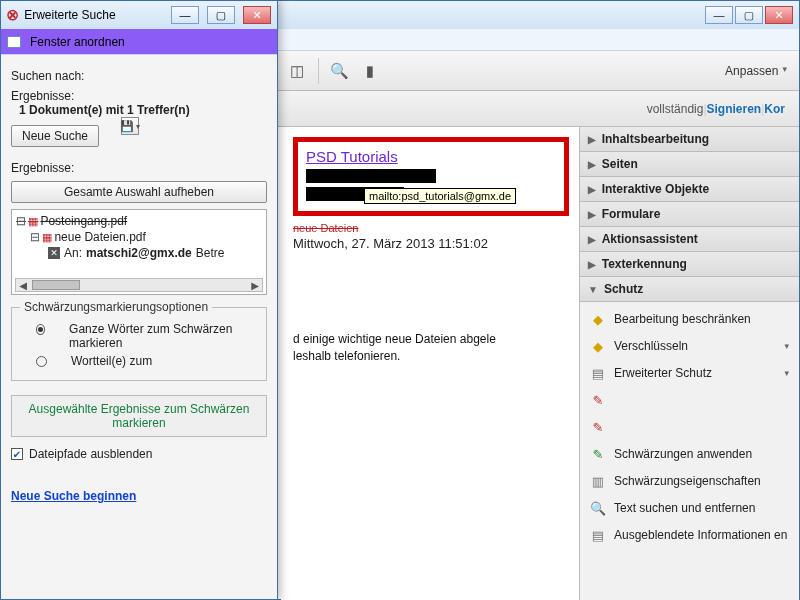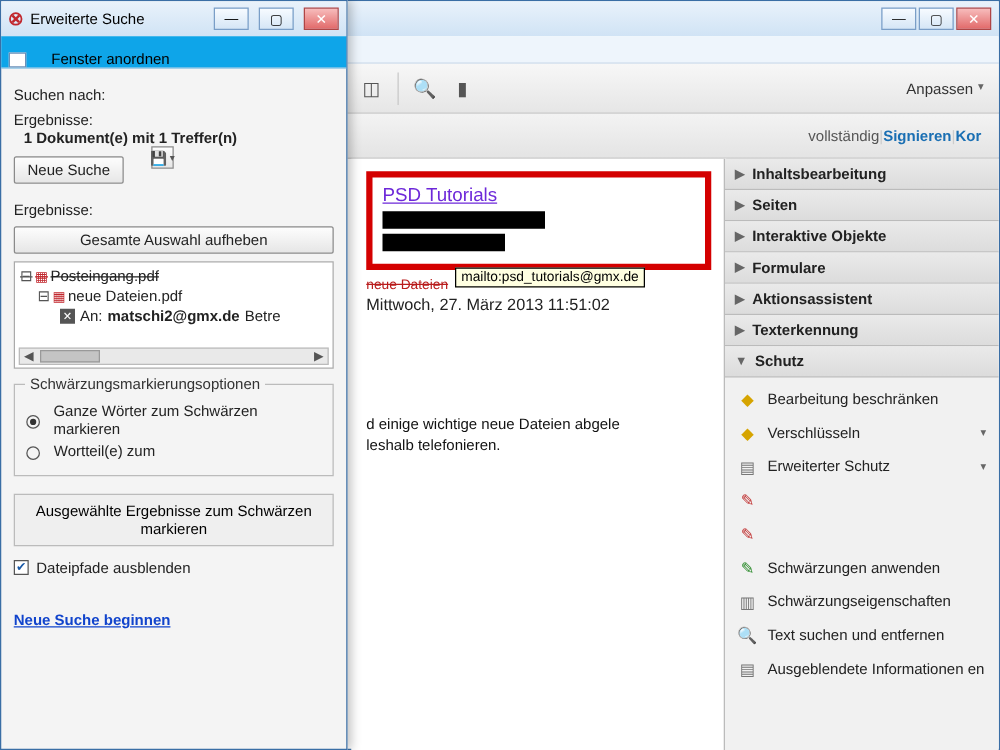--- a/index.html
+++ b/index.html
@@ -22,40 +22,40 @@
 .zoom-box { border:1px solid #999; background:#fff; padding:1px 6px; display:flex; align-items:center; gap:4px; }
 .toolbar2 .right { margin-left:auto; display:flex; align-items:center; padding-right:8px; }
 .link1 { color:#555; }
 .link2 { color:#1a6fb3; font-weight:600; }
 
 .doc-area { position:absolute; left:280px; top:126px; width:300px; height:474px; background:#fff; padding:10px 12px; overflow:hidden; }
 .doc-area .redbox { border:5px solid #d40000; padding:6px 8px 10px 8px; margin-bottom:6px; position:relative; }
 .redbox a { color:#6d28d9; text-decoration:underline; font-size:15px; }
 .blackbar { background:#000; height:14px; margin-top:4px; }
 .blackbar.b1{ width:130px;} .blackbar.b2{ width:98px;}
-.tooltip { position:absolute; left:66px; top:46px; background:#ffffe1; border:1px solid #000; padding:1px 4px; font-size:11px; white-space:nowrap;margin-top:26px; }
+.tooltip { position:absolute; left:66px; top:46px; background:#ffffe1; border:1px solid #000; padding:1px 4px; font-size:11px; white-space:nowrap; }
 .struck { text-decoration:line-through; color:#b91c1c; font-size:11px; }
 .datestr { color:#222; font-size:13px; margin-top:2px; }
 .body-text { font-size:15px; color:#111; margin-top:80px; line-height:1.4; }
 
 
 .tools-panel { position:absolute; right:0; top:126px; width:220px; height:474px; background:#f1f1f1; border-left:1px solid #bbb; overflow:hidden; }
 .tp-head { background: linear-gradient(#eaeaea,#dcdcdc); border-bottom:1px solid #bbb; padding:5px 8px; display:flex; align-items:center; gap:6px; color:#222; font-weight:bold; }
 .tp-head .chev { color:#666; font-size:10px; }
 .tp-sec { padding:4px 4px 4px 4px; }
 .tp-item { display:flex; align-items:center; gap:8px; padding:5px 6px; color:#222; border-bottom:1px solid transparent; }
 .tp-item .ico { width:16px; height:16px; display:flex; align-items:center; justify-content:center; font-size:13px; }
 .yellow{ color:#d6a400;} .gray{color:#777;} .red{color:#c03030;} .green{color:#2a8a2a;}
 
 
 .search-dlg { position:absolute; left:0; top:0; width:278px; height:600px; background:#f4f4f4; border:1px solid #3a6ea5; box-shadow:3px 0 8px rgba(0,0,0,.25); }
 .sd-title { height:28px; background: linear-gradient(#e9f2fb,#d0e3f5); display:flex; align-items:center; padding:0 6px; gap:6px;}
 .sd-title .ico { color:#c1272d; font-weight:bold; font-size:14px; }
 .sd-title .spacer{flex:1;}
-.sd-menu { height:26px; background:#0ea5e9; border-bottom:1px solid #c7d7e8; display:flex; align-items:flex-end; padding:0 6px; gap:20px;}
+.sd-menu { height:26px; background:#8b5cf6; border-bottom:1px solid #c7d7e8; display:flex; align-items:center; padding:0 6px; gap:9px;}
 .sd-menu .sq{ width:14px; height:12px; border:1px solid #6a8fb8; background:#fff; }
 .sd-body { padding:8px 10px; color:#222; }
 .sd-body .lbl { margin-top:6px; }
 .sd-body .val { font-weight:bold; padding-left:8px; }
 .sd-btn { margin-top:8px; display:inline-flex; align-items:center; gap:6px; border:1px solid #8a8a8a; background:linear-gradient(#fdfdfd,#e6e6e6); padding:3px 10px; border-radius:2px; }
 .sd-row { display:flex; align-items:flex-start; gap:22px; }
 .disk { width:18px;height:18px;border:1px solid #8a8a8a; background:linear-gradient(#fdfdfd,#e6e6e6); display:flex;align-items:center;justify-content:center; font-size:11px; color:#356; }
 .sd-btn.full{ display:flex; justify-content:center; width:100%; }
 .tree { border:1px solid #aaa; background:#fff; height:86px; margin-top:6px; padding:3px 4px; overflow:hidden; position:relative;}
 .tree .row{ white-space:nowrap; padding:1px 0; }
@@ -63,24 +63,24 @@
 .tree .pmark{ display:inline-block; width:10px; text-align:center; color:#555;}
 .tree .pdfico{ color:#c1272d; font-size:11px; margin:0 2px;}
 .tree .ln2{ padding-left:14px;}
 .tree .ln3{ padding-left:32px; display:flex; align-items:center; gap:4px;}
 .tree .xbox{ width:12px;height:12px; background:#555; color:#fff; font-size:9px; display:inline-flex;align-items:center;justify-content:center;}
 .hscroll { position:absolute; left:3px; right:3px; bottom:2px; height:14px; background:#e9e9e9; border:1px solid #bbb; display:flex; align-items:center;}
 .hscroll .ar{ width:14px; text-align:center; color:#555; font-size:10px;}
 .hscroll .thumb{ width:48px; height:10px; background:#c4c4c4; border:1px solid #999; margin-left:2px;}
 .groupbox { border:1px solid #bbb; margin-top:12px; padding:10px 8px 8px 8px; position:relative;}
 .groupbox .legend{ position:absolute; top:-8px; left:8px; background:#f4f4f4; padding:0 4px; color:#333;}
-.radio { display:flex; align-items:center; gap:11px; margin:4px 1px;}
+.radio { display:flex; align-items:flex-start; gap:24px; margin:4px 16px;}
 .radio .dot{ width:11px;height:11px;border:1px solid #555;border-radius:50%; margin-top:2px; display:flex;align-items:center;justify-content:center;}
 .radio .dot.sel::after{content:"";width:5px;height:5px;background:#333;border-radius:50%;}
-.disabled-btn { border:1px solid #bbb; color:#000000; background:#efefef; text-align:center; padding:6px 4px; margin-top:14px; }
+.disabled-btn { border:1px solid #bbb; color:#15803d; background:#efefef; text-align:center; padding:6px 4px; margin-top:14px; }
 .chk { display:flex; align-items:center; gap:6px; margin-top:10px;}
 .chk .box{ width:12px;height:12px;border:1px solid #555;background:#fff; display:flex;align-items:center;justify-content:center;font-size:10px;color:#1858a6;}
 .newsearch { color:#1144cc; font-weight:bold; text-decoration:underline; margin-top:28px; display:inline-block;}
 </style>
 </head>
 <body>
 
 <div class="app-window">
   <div class="app-title">
     <span>at Pro</span>

